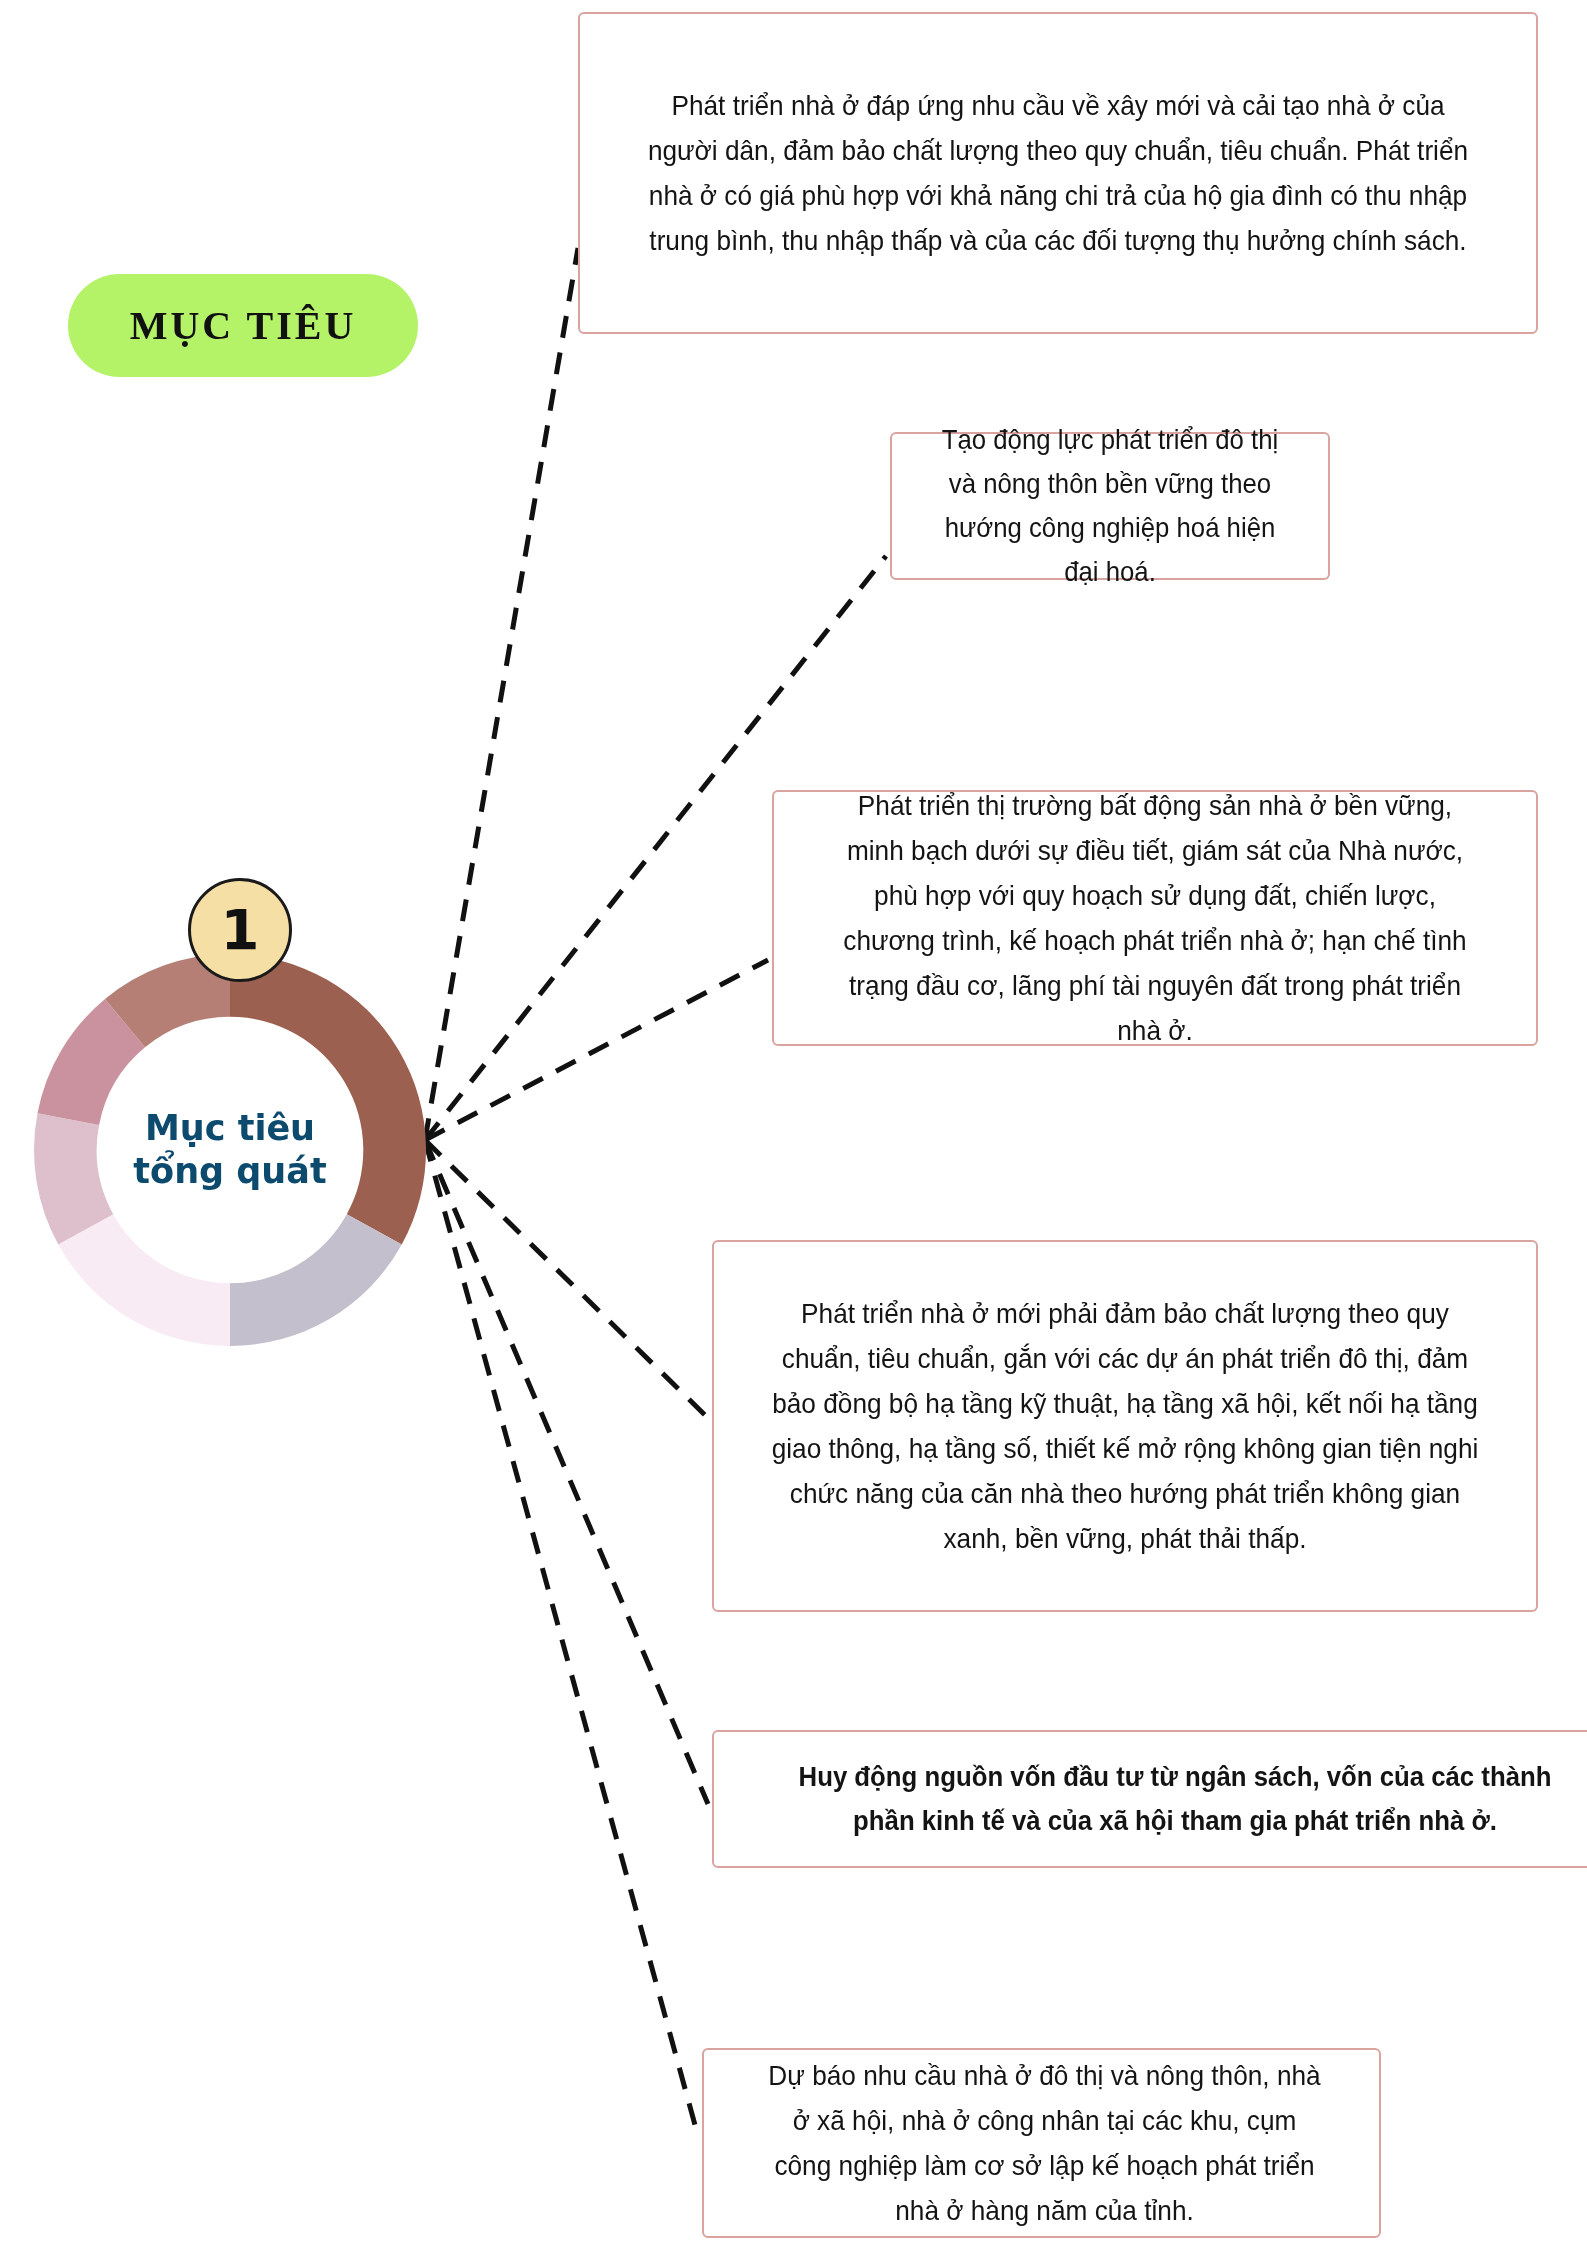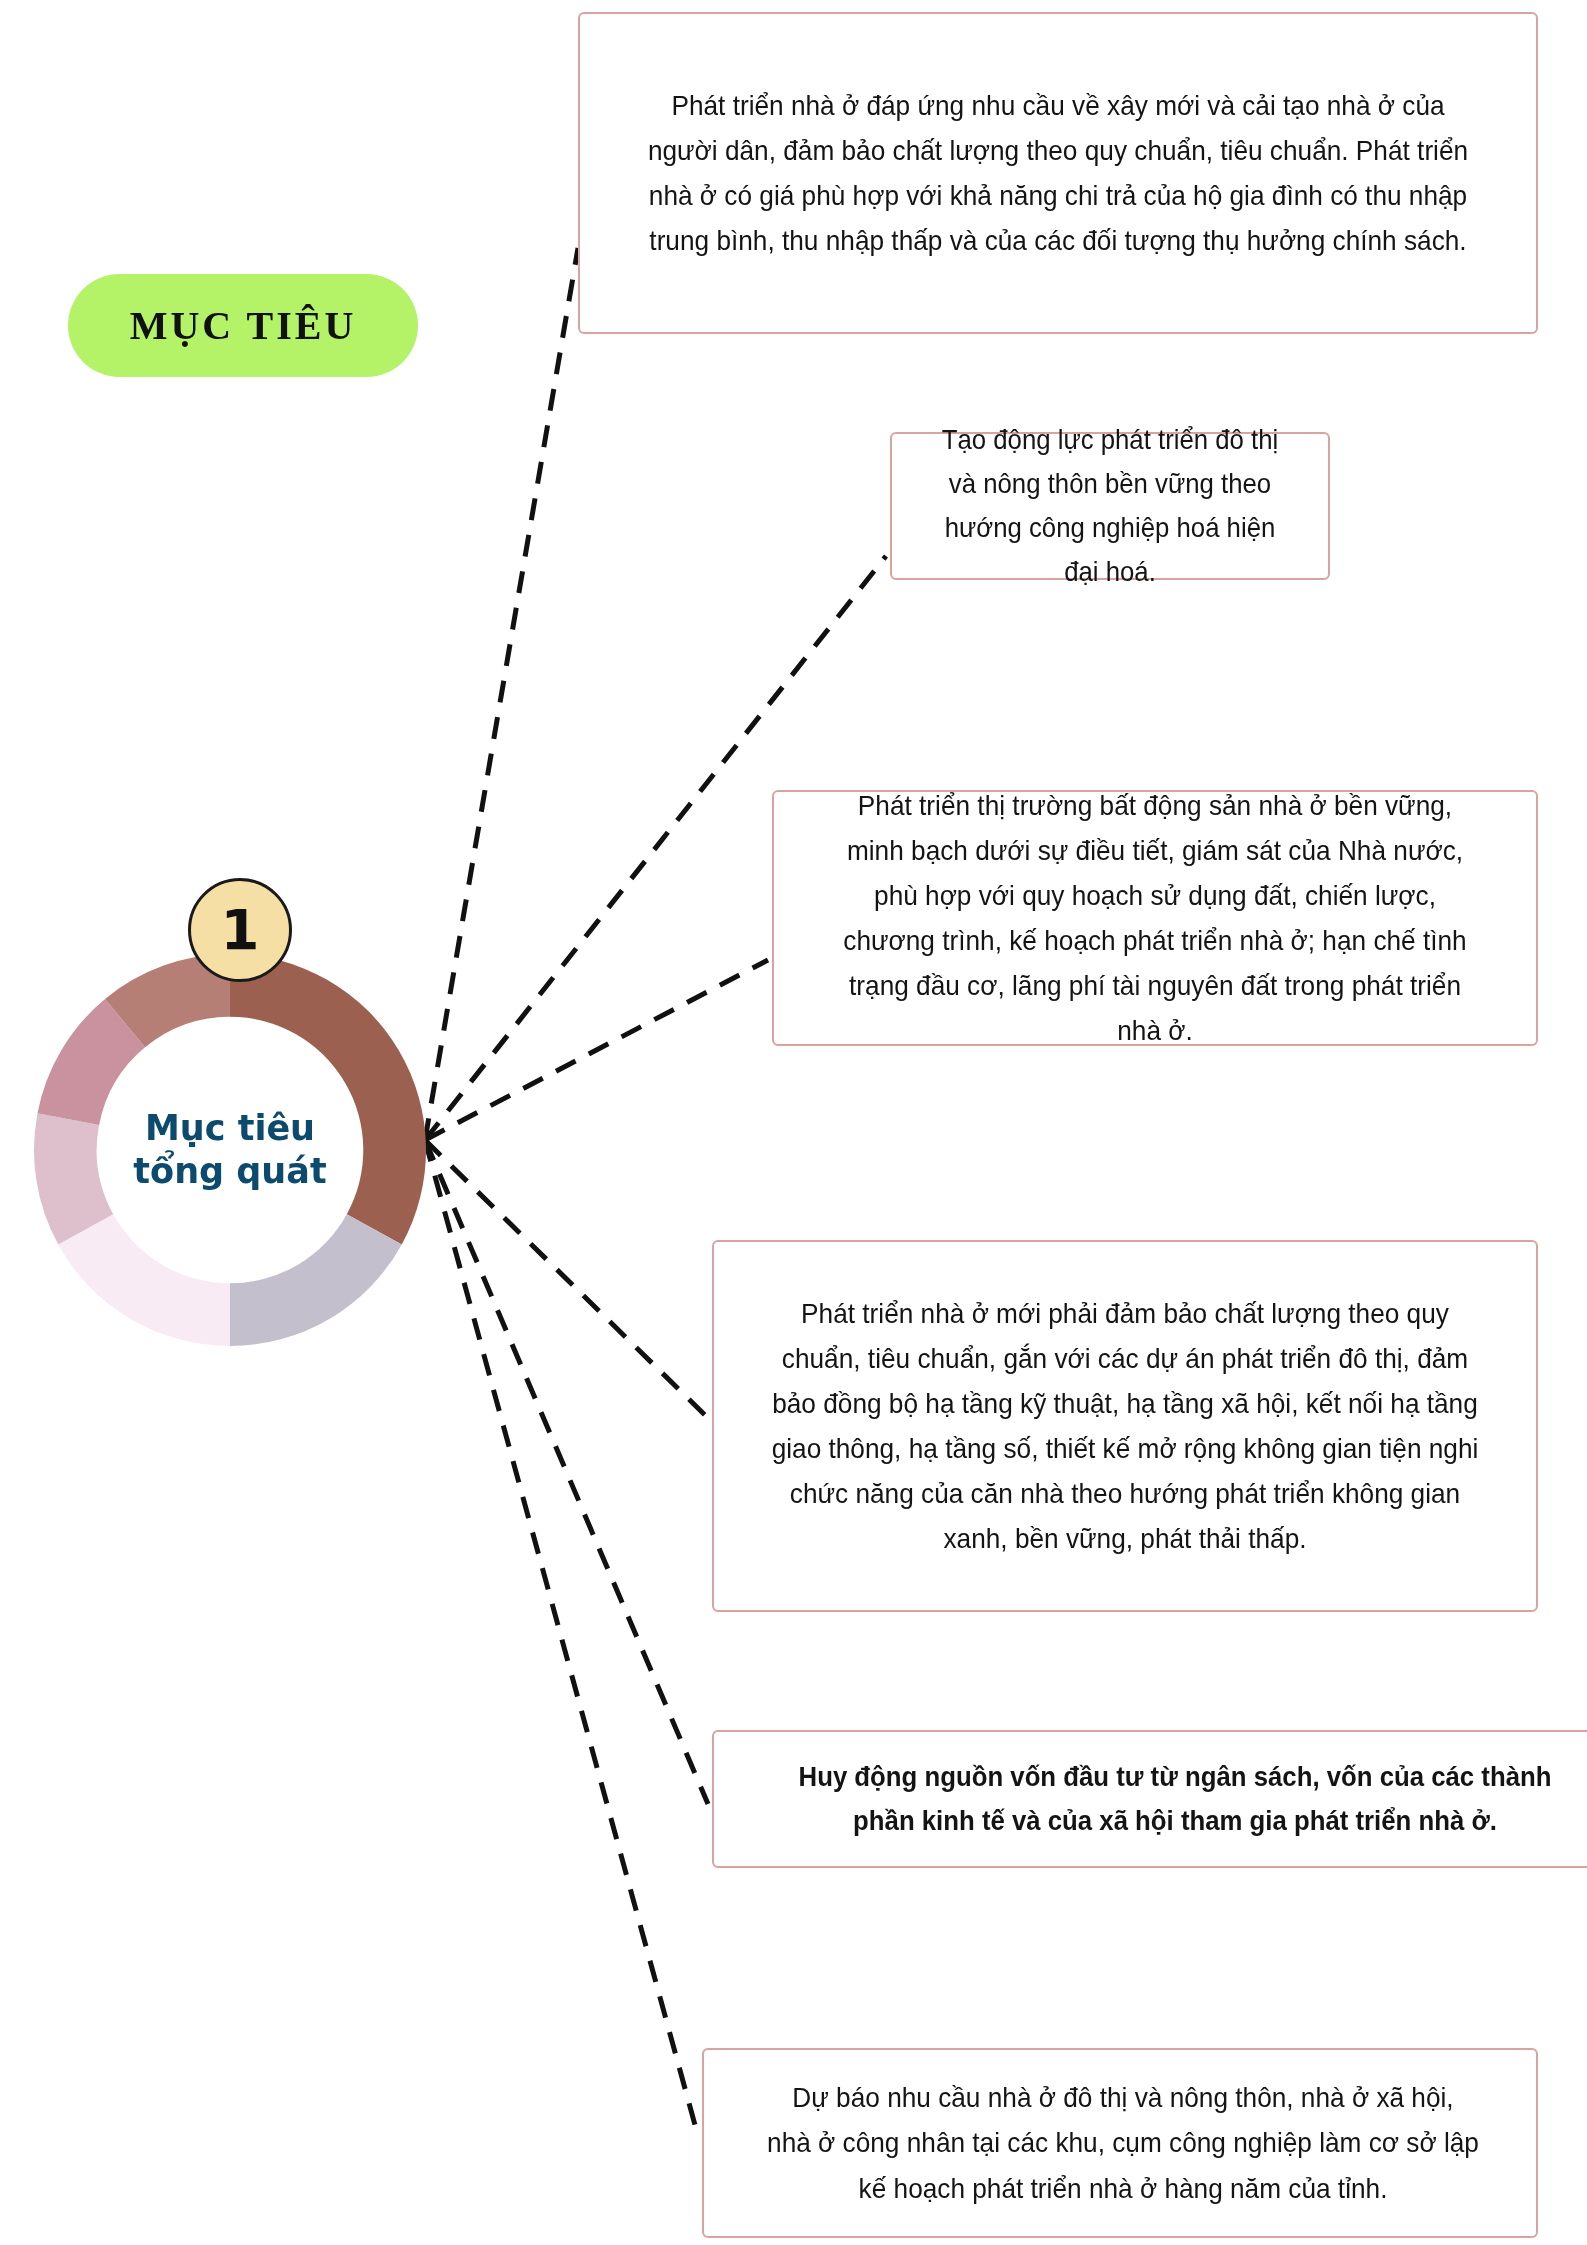--- a/index.html
+++ b/index.html
@@ -104,21 +104,21 @@
     transform: scaleX(0.92);
     transform-origin: center;
   }
 
   
   #box-1 { left: 578px;  top: 12px;   width: 960px; height: 322px; }
   #box-2 { left: 890px;  top: 432px;  width: 440px; height: 148px; }
   #box-3 { left: 772px;  top: 790px;  width: 766px; height: 256px; }
   #box-4 { left: 712px;  top: 1240px; width: 826px; height: 372px; }
   #box-5 { left: 712px;  top: 1730px; width: 926px; height: 138px; font-weight: bold; }
-  #box-6 { left: 702px;  top: 2048px; width: 836px; height: 190px; padding-left: 6px; }
+  #box-6 { left: 702px;  top: 2048px; width: 679px; height: 190px; padding-left: 6px; }
 
   #box-2 .tbox-text { font-size: 28px; }
   #box-5 .tbox-text { font-size: 28px; }
 </style>
 </head>
 <body>
 
 <div id="stage">
 
   <svg id="connectors" viewBox="0 0 1587 2245">

